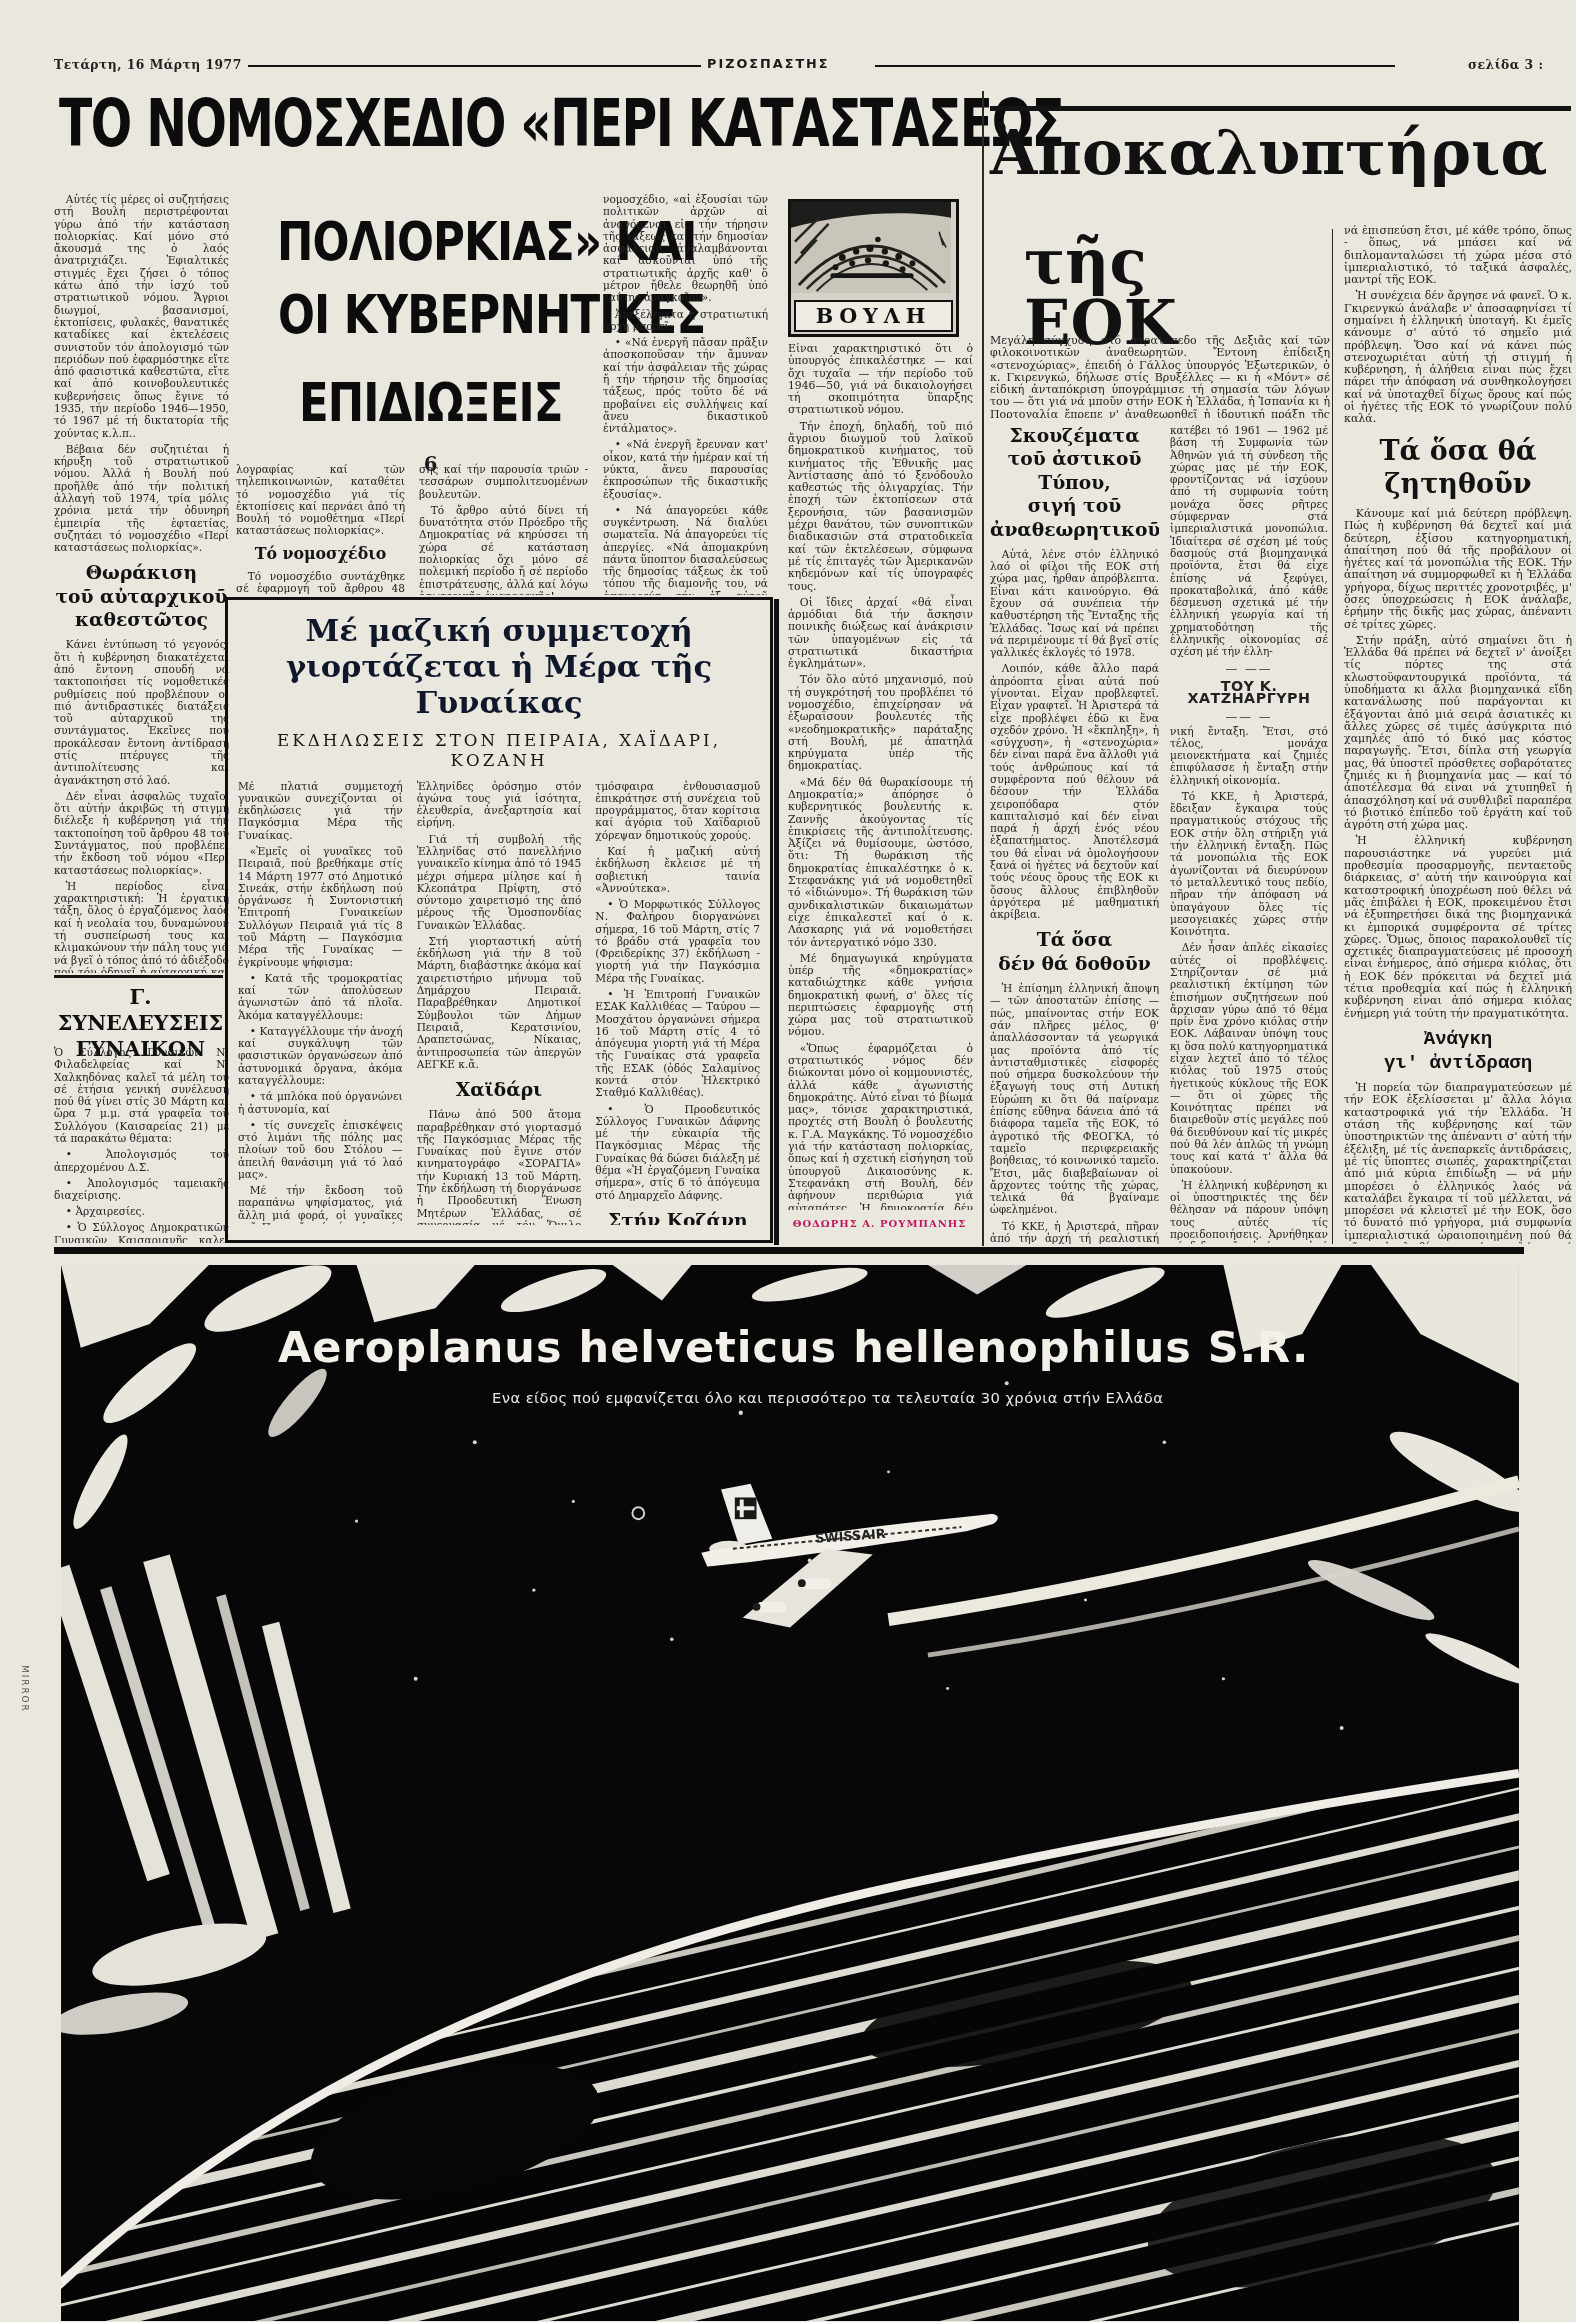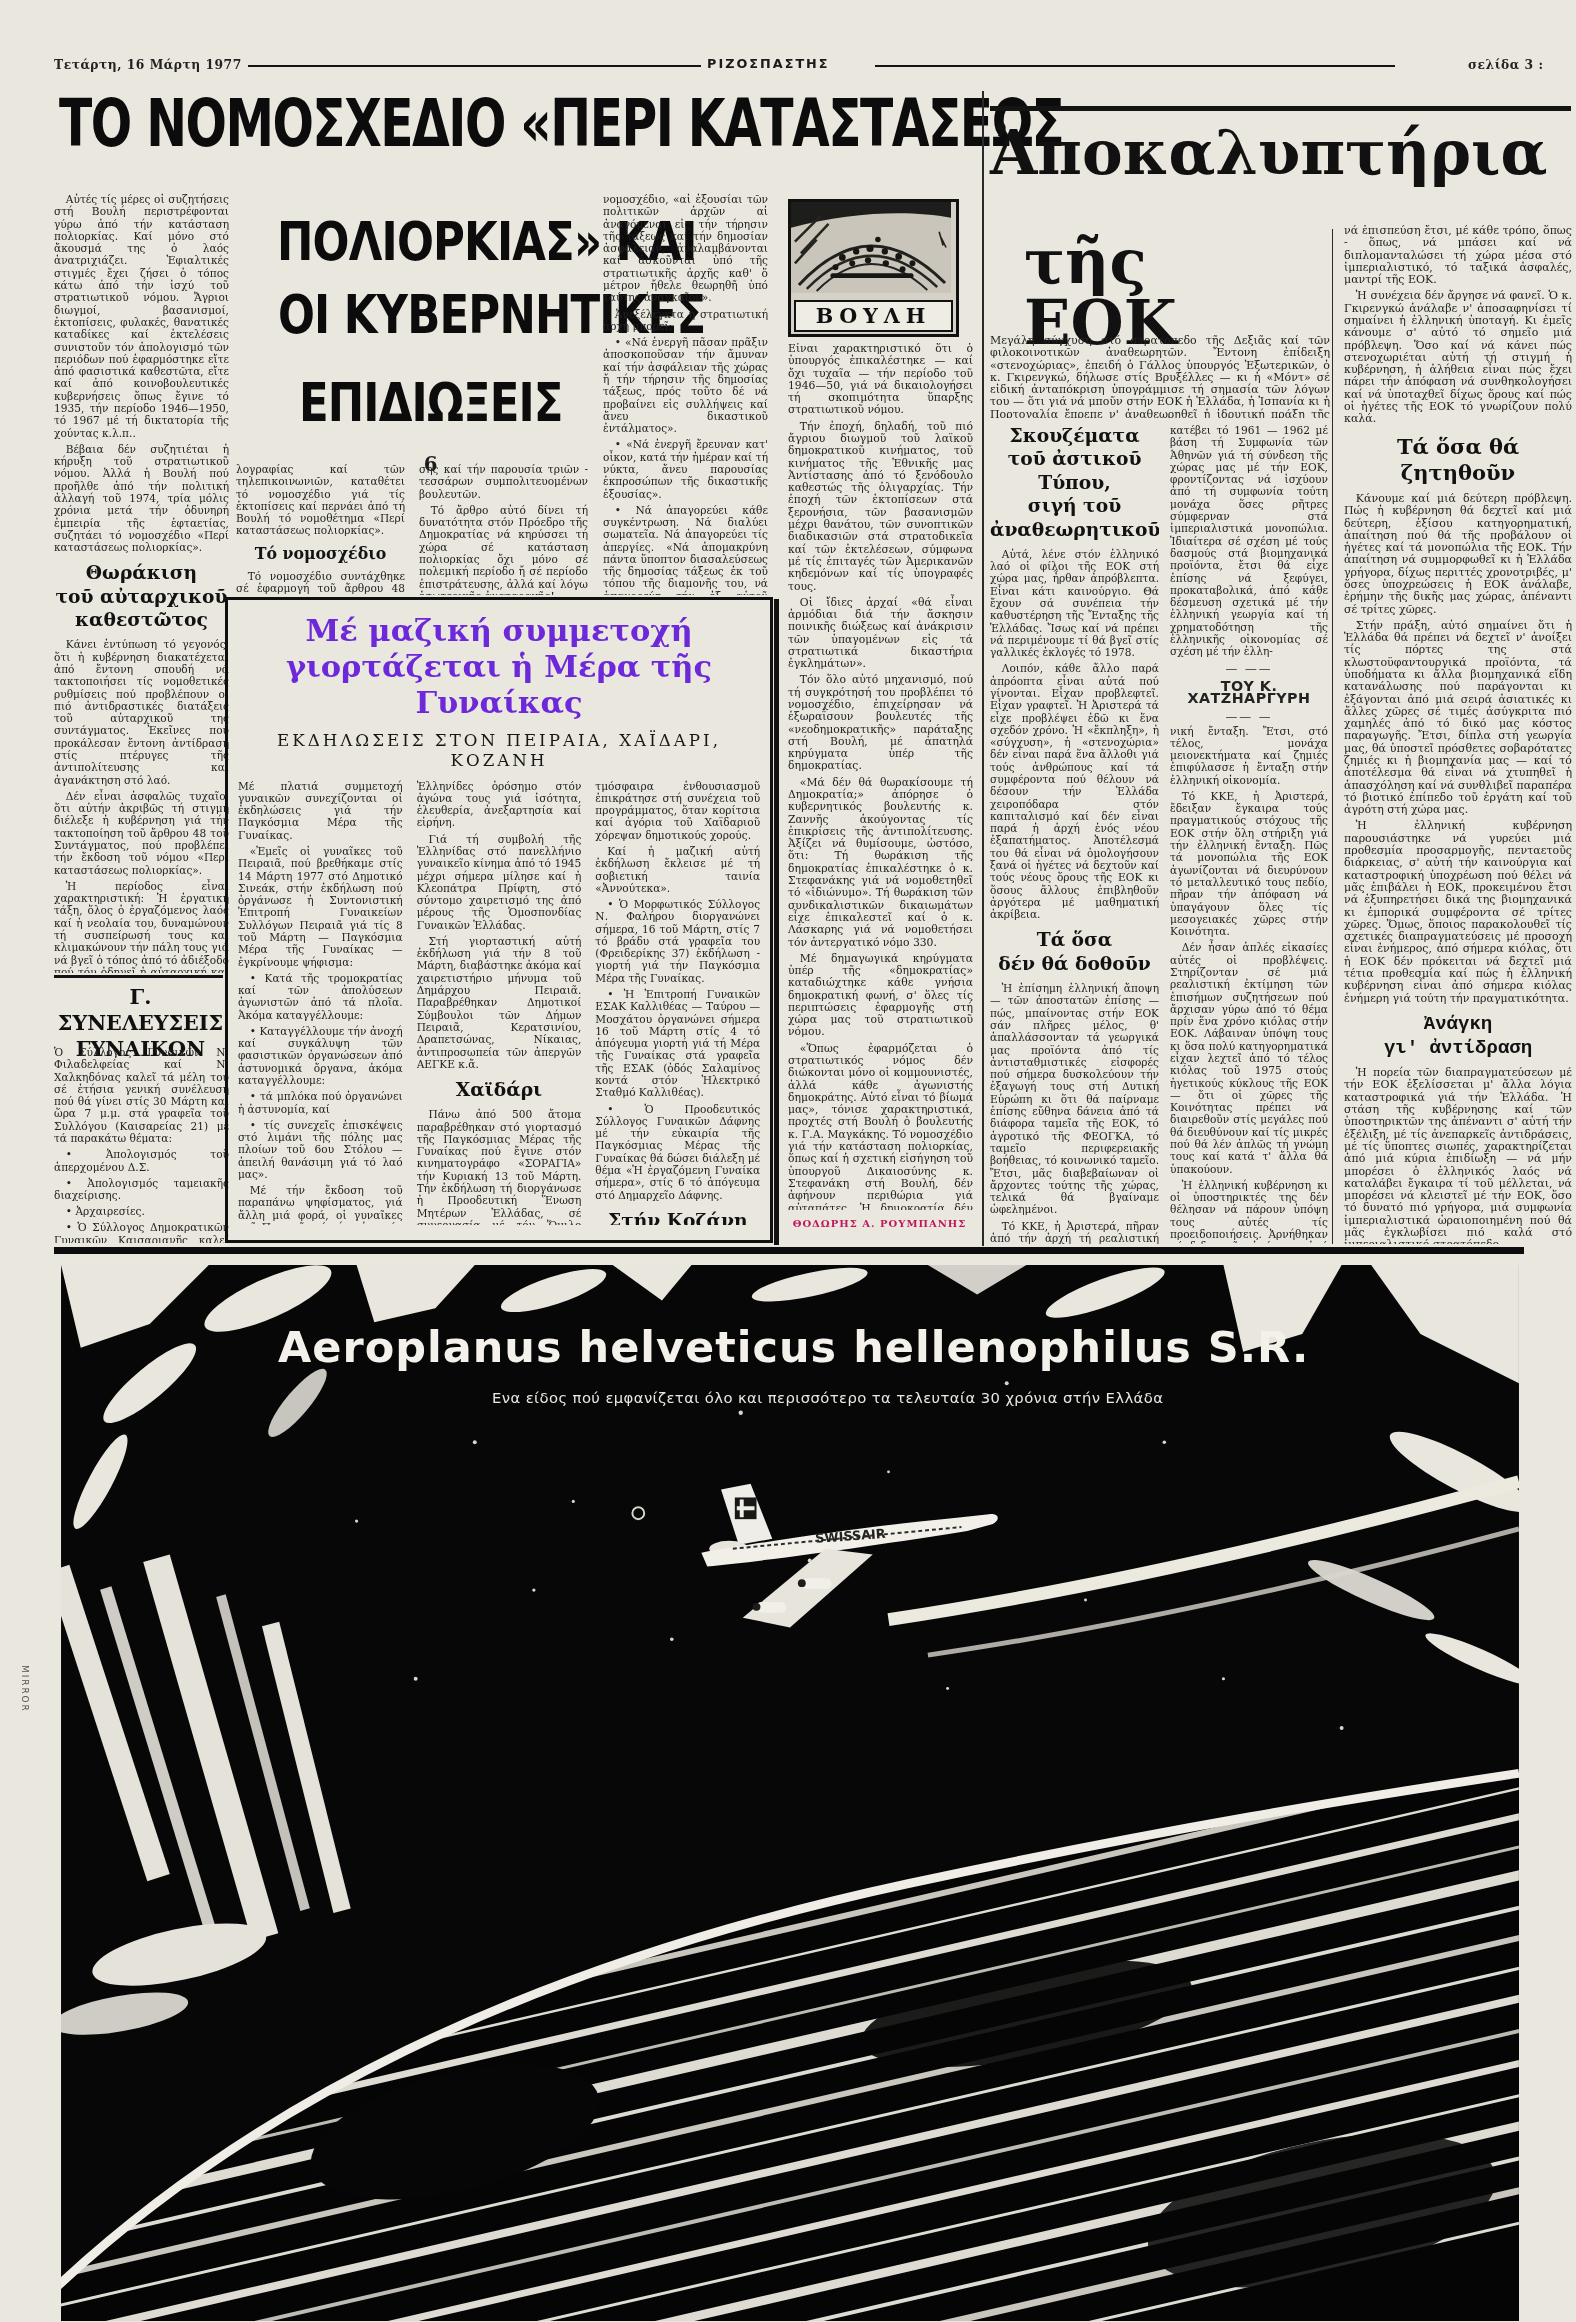--- a/index.html
+++ b/index.html
@@ -20,21 +20,21 @@
   
   .bcol{font-size:10.6px;line-height:12.3px;text-align:justify;overflow:hidden;color:#222;}
   .bcol p{margin:0 0 3.9px;text-indent:11.8px;}
   .bcol p.nofi{text-indent:0;}
   .subhead{font-weight:bold;text-align:center;font-size:15.8px;line-height:1.3;margin:6.9px 0 5.9px;text-indent:0 !important;color:#141414;}
   .subhead-lg{font-weight:bold;text-align:center;font-size:18.7px;line-height:1.25;margin:7.9px 0 6.9px;text-indent:0 !important;color:#121212;}
   .byline{font-family:"DejaVu Sans",sans-serif;font-weight:bold;font-size:14.3px;text-align:center;letter-spacing:0.5px;margin:5.9px 0;}
   .dashline{text-align:center;font-size:11.8px;letter-spacing:2px;color:#222;margin:2px 0;}
   
   .wbox{border:3.9px solid #101010;background:transparent;}
-  .wtitle{font-weight:bold;font-size:30.5px;text-align:center;line-height:1.18;color:#6d28d9;}
+  .wtitle{font-weight:bold;font-size:30.5px;text-align:center;line-height:1.18;color:#0f172a;}
   .wsub{font-size:16.7px;text-align:center;letter-spacing:3px;margin-top:9.9px;color:#181818;}
   .wcols{display:flex;gap:14px;padding:9.9px 9.9px 5.9px;align-items:center;}
   .wcol{flex:1;height:445px;}
   
   .vouli{border:3px solid #111;background:#d6d2c8;}
   .vouli-label{margin:3px;border:2px solid #111;text-align:center;font-weight:bold;font-size:20.7px;letter-spacing:5.9px;padding:2px 0;background:#efece4;color:#101010;}
   .sig{font-weight:bold;font-size:10px;text-align:center;letter-spacing:1px;color:#be185d;}
   
   .ad-headline{font-family:"DejaVu Sans",sans-serif;font-weight:bold;font-size:43px;letter-spacing:1px;color:#f3f1ea;white-space:nowrap;text-align:right;}
   .ad-sub{font-family:"DejaVu Sans",sans-serif;font-size:14.8px;color:#e9e7e0;letter-spacing:0.4px;white-space:nowrap;}
@@ -218,21 +218,21 @@
     <p class="nofi">νική ἔνταξη. Ἔτσι, στό τέλος, μονάχα μειονεκτήματα καί ζημιές ἐπιφύλασσε ἡ ἔνταξη στήν ἑλληνική οἰκονομία.</p>
     <p>Τό ΚΚΕ, ἡ Ἀριστερά, ἔδειξαν ἔγκαιρα τούς πραγματικούς στόχους τῆς ΕΟΚ στήν ὅλη στήριξη γιά τήν ἑλληνική ἔνταξη. Πῶς τά μονοπώλια τῆς ΕΟΚ ἀγωνίζονται νά διευρύνουν τό μεταλλευτικό τους πεδίο, πῆραν τήν ἀπόφαση νά ὑπαγάγουν ὅλες τίς μεσογειακές χῶρες στήν Κοινότητα.</p>
     <p>Δέν ἦσαν ἁπλές εἰκασίες αὐτές οἱ προβλέψεις. Στηρίζονταν σέ μιά ρεαλιστική ἐκτίμηση τῶν ἐπισήμων συζητήσεων πού ἄρχισαν γύρω ἀπό τό θέμα πρίν ἕνα χρόνο κιόλας στήν ΕΟΚ. Λάβαιναν ὑπόψη τους κι ὅσα πολύ κατηγορηματικά εἶχαν λεχτεῖ ἀπό τό τέλος κιόλας τοῦ 1975 στούς ἡγετικούς κύκλους τῆς ΕΟΚ — ὅτι οἱ χῶρες τῆς Κοινότητας πρέπει νά διαιρεθοῦν στίς μεγάλες πού θά διευθύνουν καί τίς μικρές πού θά λέν ἁπλῶς τή γνώμη τους καί κατά τ' ἄλλα θά ὑπακούουν.</p>
     <p>Ἡ ἑλληνική κυβέρνηση κι οἱ ὑποστηρικτές της δέν θέλησαν νά πάρουν ὑπόψη τους αὐτές τίς προειδοποιήσεις. Ἀρνήθηκαν νά διδαχτοῦν ἀκόμη κι ἀπό τήν πορεία καί κατάληξη τῶν δυό κύριων διαπραγματευτῶν μέ τήν ΕΟΚ, τῶν κ.κ. Κυριαζίδη καί Βάρφη. Γιατί — αὐτό σήμαινε, αὐτό διαμήνυε στούς συνομιλητές τῆς ΕΟΚ ἡ στάση τοῦ κ. Παπαληγούρα καί τοῦ Ἕλληνα πρωθυπουργοῦ — ἤθελε</p>
   </div>
 
   <div class="abs vline" style="left:1332px;top:229px;width:1px;height:1015px;"></div>
   <div class="abs bcol" style="left:1344px;top:225px;width:228px;height:1019px;font-size:11px;">
     <p class="nofi">νά ἐπισπεύση ἔτσι, μέ κάθε τρόπο, ὅπως - ὅπως, νά μπάσει καί νά διπλομανταλώσει τή χώρα μέσα στό ἰμπεριαλιστικό, τό ταξικά ἀσφαλές, μαντρί τῆς ΕΟΚ.</p>
     <p>Ἡ συνέχεια δέν ἄργησε νά φανεῖ. Ὁ κ. Γκιρενγκώ ἀνάλαβε ν' ἀποσαφηνίσει τί σημαίνει ἡ ἑλληνική ὑποταγή. Κι ἐμεῖς κάνουμε σ' αὐτό τό σημεῖο μιά πρόβλεψη. Ὅσο καί νά κάνει πώς στενοχωριέται αὐτή τή στιγμή ἡ κυβέρνηση, ἡ ἀλήθεια εἶναι πώς ἔχει πάρει τήν ἀπόφαση νά συνθηκολογήσει καί νά ὑποταχθεῖ δίχως ὅρους καί πώς οἱ ἡγέτες τῆς ΕΟΚ τό γνωρίζουν πολύ καλά.</p>
-    <div class="subhead-lg" style="font-size:21px;">Τά ὅσα θά ζητηθοῦν</div>
+    <div class="subhead-lg" style="font-size:27px;">Τά ὅσα θά ζητηθοῦν</div>
     <p>Κάνουμε καί μιά δεύτερη πρόβλεψη. Πώς ἡ κυβέρνηση θά δεχτεῖ καί μιά δεύτερη, ἐξίσου κατηγορηματική, ἀπαίτηση πού θά τῆς προβάλουν οἱ ἡγέτες καί τά μονοπώλια τῆς ΕΟΚ. Τήν ἀπαίτηση νά συμμορφωθεῖ κι ἡ Ἑλλάδα γρήγορα, δίχως περιττές χρονοτριβές, μ' ὅσες ὑποχρεώσεις ἡ ΕΟΚ ἀνάλαβε, ἐρήμην τῆς δικῆς μας χώρας, ἀπέναντι σέ τρίτες χῶρες.</p>
     <p>Στήν πράξη, αὐτό σημαίνει ὅτι ἡ Ἑλλάδα θά πρέπει νά δεχτεῖ ν' ἀνοίξει τίς πόρτες της στά κλωστοϋφαντουργικά προϊόντα, τά ὑποδήματα κι ἄλλα βιομηχανικά εἴδη κατανάλωσης πού παράγονται κι ἐξάγονται ἀπό μιά σειρά ἀσιατικές κι ἄλλες χῶρες σέ τιμές ἀσύγκριτα πιό χαμηλές ἀπό τό δικό μας κόστος παραγωγῆς. Ἔτσι, δίπλα στή γεωργία μας, θά ὑποστεῖ πρόσθετες σοβαρότατες ζημιές κι ἡ βιομηχανία μας — καί τό ἀποτέλεσμα θά εἶναι νά χτυπηθεῖ ἡ ἀπασχόληση καί νά συνθλιβεῖ παραπέρα τό βιοτικό ἐπίπεδο τοῦ ἐργάτη καί τοῦ ἀγρότη στή χώρα μας.</p>
     <p>Ἡ ἑλληνική κυβέρνηση παρουσιάστηκε νά γυρεύει μιά προθεσμία προσαρμογῆς, πενταετοῦς διάρκειας, σ' αὐτή τήν καινούργια καί καταστροφική ὑποχρέωση πού θέλει νά μᾶς ἐπιβάλει ἡ ΕΟΚ, προκειμένου ἔτσι νά ἐξυπηρετήσει δικά της βιομηχανικά κι ἐμπορικά συμφέροντα σέ τρίτες χῶρες. Ὅμως, ὅποιος παρακολουθεῖ τίς σχετικές διαπραγματεύσεις μέ προσοχή εἶναι ἐνήμερος, ἀπό σήμερα κιόλας, ὅτι ἡ ΕΟΚ δέν πρόκειται νά δεχτεῖ μιά τέτια προθεσμία καί πώς ἡ ἑλληνική κυβέρνηση εἶναι ἀπό σήμερα κιόλας ἐνήμερη γιά τούτη τήν πραγματικότητα.</p>
     <div class="subhead-lg" style="font-size:19px;font-family:Liberation Mono, monospace;">
       <span style="display:block">Ἀνάγκη</span>
       <span style="display:block">γι' ἀντίδραση</span>
     </div>
     <p>Ἡ πορεία τῶν διαπραγματεύσεων μέ τήν ΕΟΚ ἐξελίσσεται μ' ἄλλα λόγια καταστροφικά γιά τήν Ἑλλάδα. Ἡ στάση τῆς κυβέρνησης καί τῶν ὑποστηρικτῶν της ἀπέναντι σ' αὐτή τήν ἐξέλιξη, μέ τίς ἀνεπαρκεῖς ἀντιδράσεις, μέ τίς ὕποπτες σιωπές, χαρακτηρίζεται ἀπό μιά κύρια ἐπιδίωξη — νά μήν μπορέσει ὁ ἑλληνικός λαός νά καταλάβει ἔγκαιρα τί τοῦ μέλλεται, νά μπορέσει νά κλειστεῖ μέ τήν ΕΟΚ, ὅσο τό δυνατό πιό γρήγορα, μιά συμφωνία ἰμπεριαλιστικά ὡραιοποιημένη πού θά μᾶς ἐγκλωβίσει πιό καλά στό ἰμπεριαλιστικό στρατόπεδο.</p>
 
   </div>

